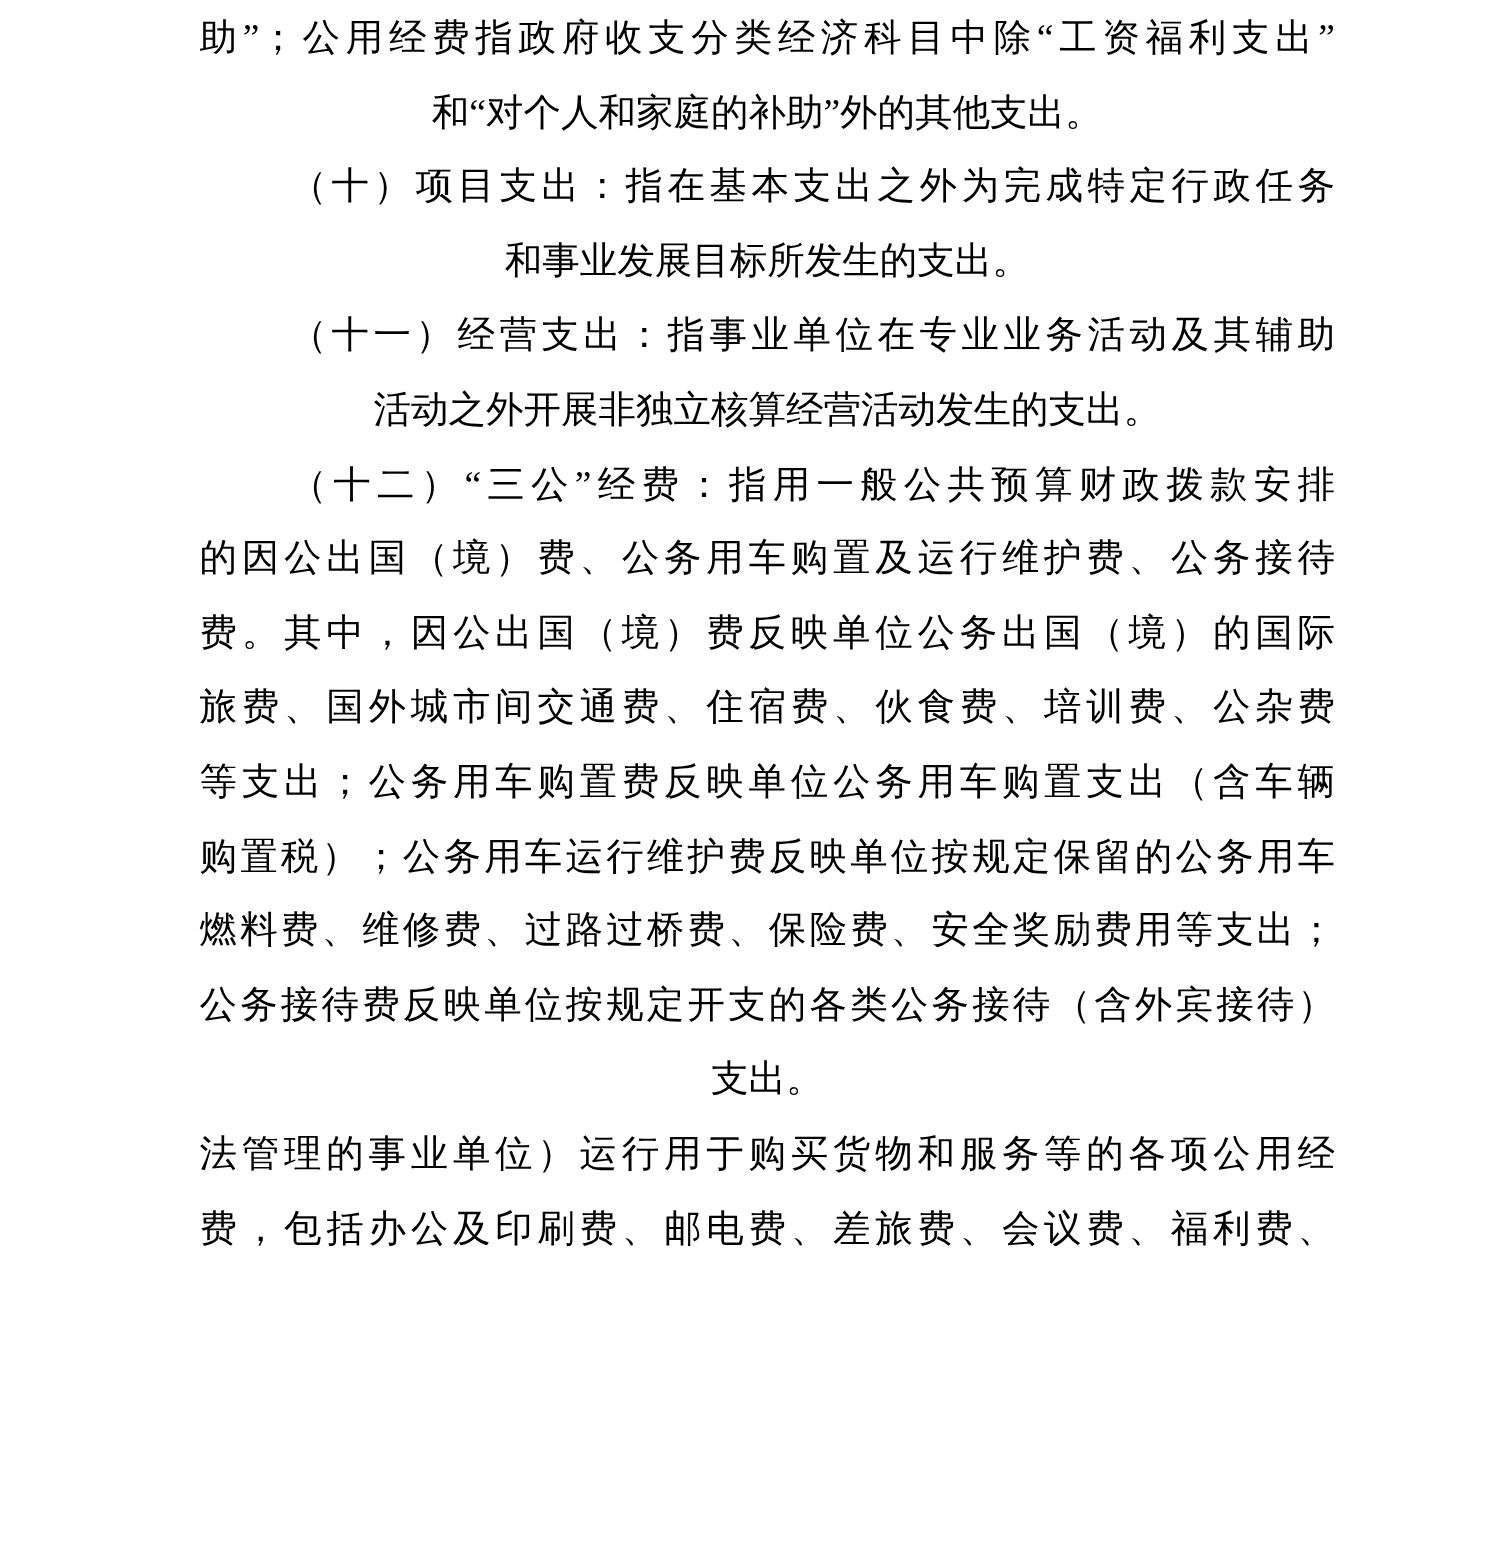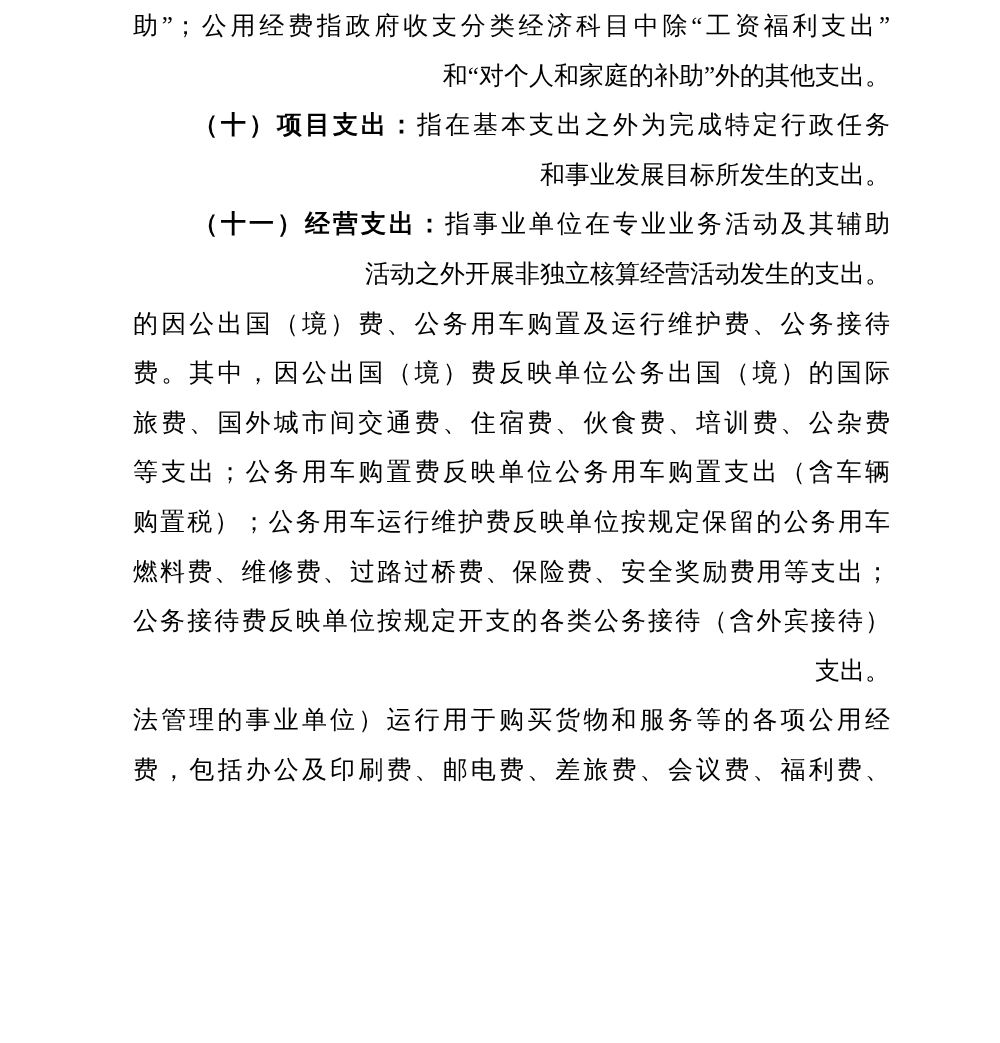--- a/index.html
+++ b/index.html
@@ -15,50 +15,51 @@
     background: #ffffff;
     padding: 1px 110px 0 133px;
     overflow: hidden;
     font-family: "Liberation Serif", serif;
     font-size: 25px;
     color: #000000;
   }
   .line {
     height: 49.6px;
     line-height: 49.6px;
-    text-align: right;
+    text-align: center;
   }
   .line.justify {
     text-align: justify;
     text-align-last: justify;
   }
   .line.indent {
     text-indent: 60px;
   }
   .lead {
-    font-weight: bold;
+    font-weight: normal;
   }
 </style>
 </head>
 <body>
 
 <div class="page">
 
   <div class="line justify"><span>助”；公用经费指政府收支分类经济科目中除“工资福利支出”</span></div>
 
   <div class="line"><span>和“对个人和家庭的补助”外的其他支出。</span></div>
 
   <div class="line justify indent"><span class="lead">（十）项目支出：</span><span>指在基本支出之外为完成特定行政任务</span></div>
 
   <div class="line"><span>和事业发展目标所发生的支出。</span></div>
 
   <div class="line justify indent"><span class="lead">（十一）经营支出：</span><span>指事业单位在专业业务活动及其辅助</span></div>
 
   <div class="line"><span>活动之外开展非独立核算经营活动发生的支出。</span></div>
 
+  <div class="line justify indent"><span class="lead">（十二）“三公”经费：</span><span>指用一般公共预算财政拨款安排</span></div>
 
   <div class="line justify"><span>的因公出国（境）费、公务用车购置及运行维护费、公务接待</span></div>
 
   <div class="line justify"><span>费。其中，因公出国（境）费反映单位公务出国（境）的国际</span></div>
 
   <div class="line justify"><span>旅费、国外城市间交通费、住宿费、伙食费、培训费、公杂费</span></div>
 
   <div class="line justify"><span>等支出；公务用车购置费反映单位公务用车购置支出（含车辆</span></div>
 
   <div class="line justify"><span>购置税）；公务用车运行维护费反映单位按规定保留的公务用车</span></div>

